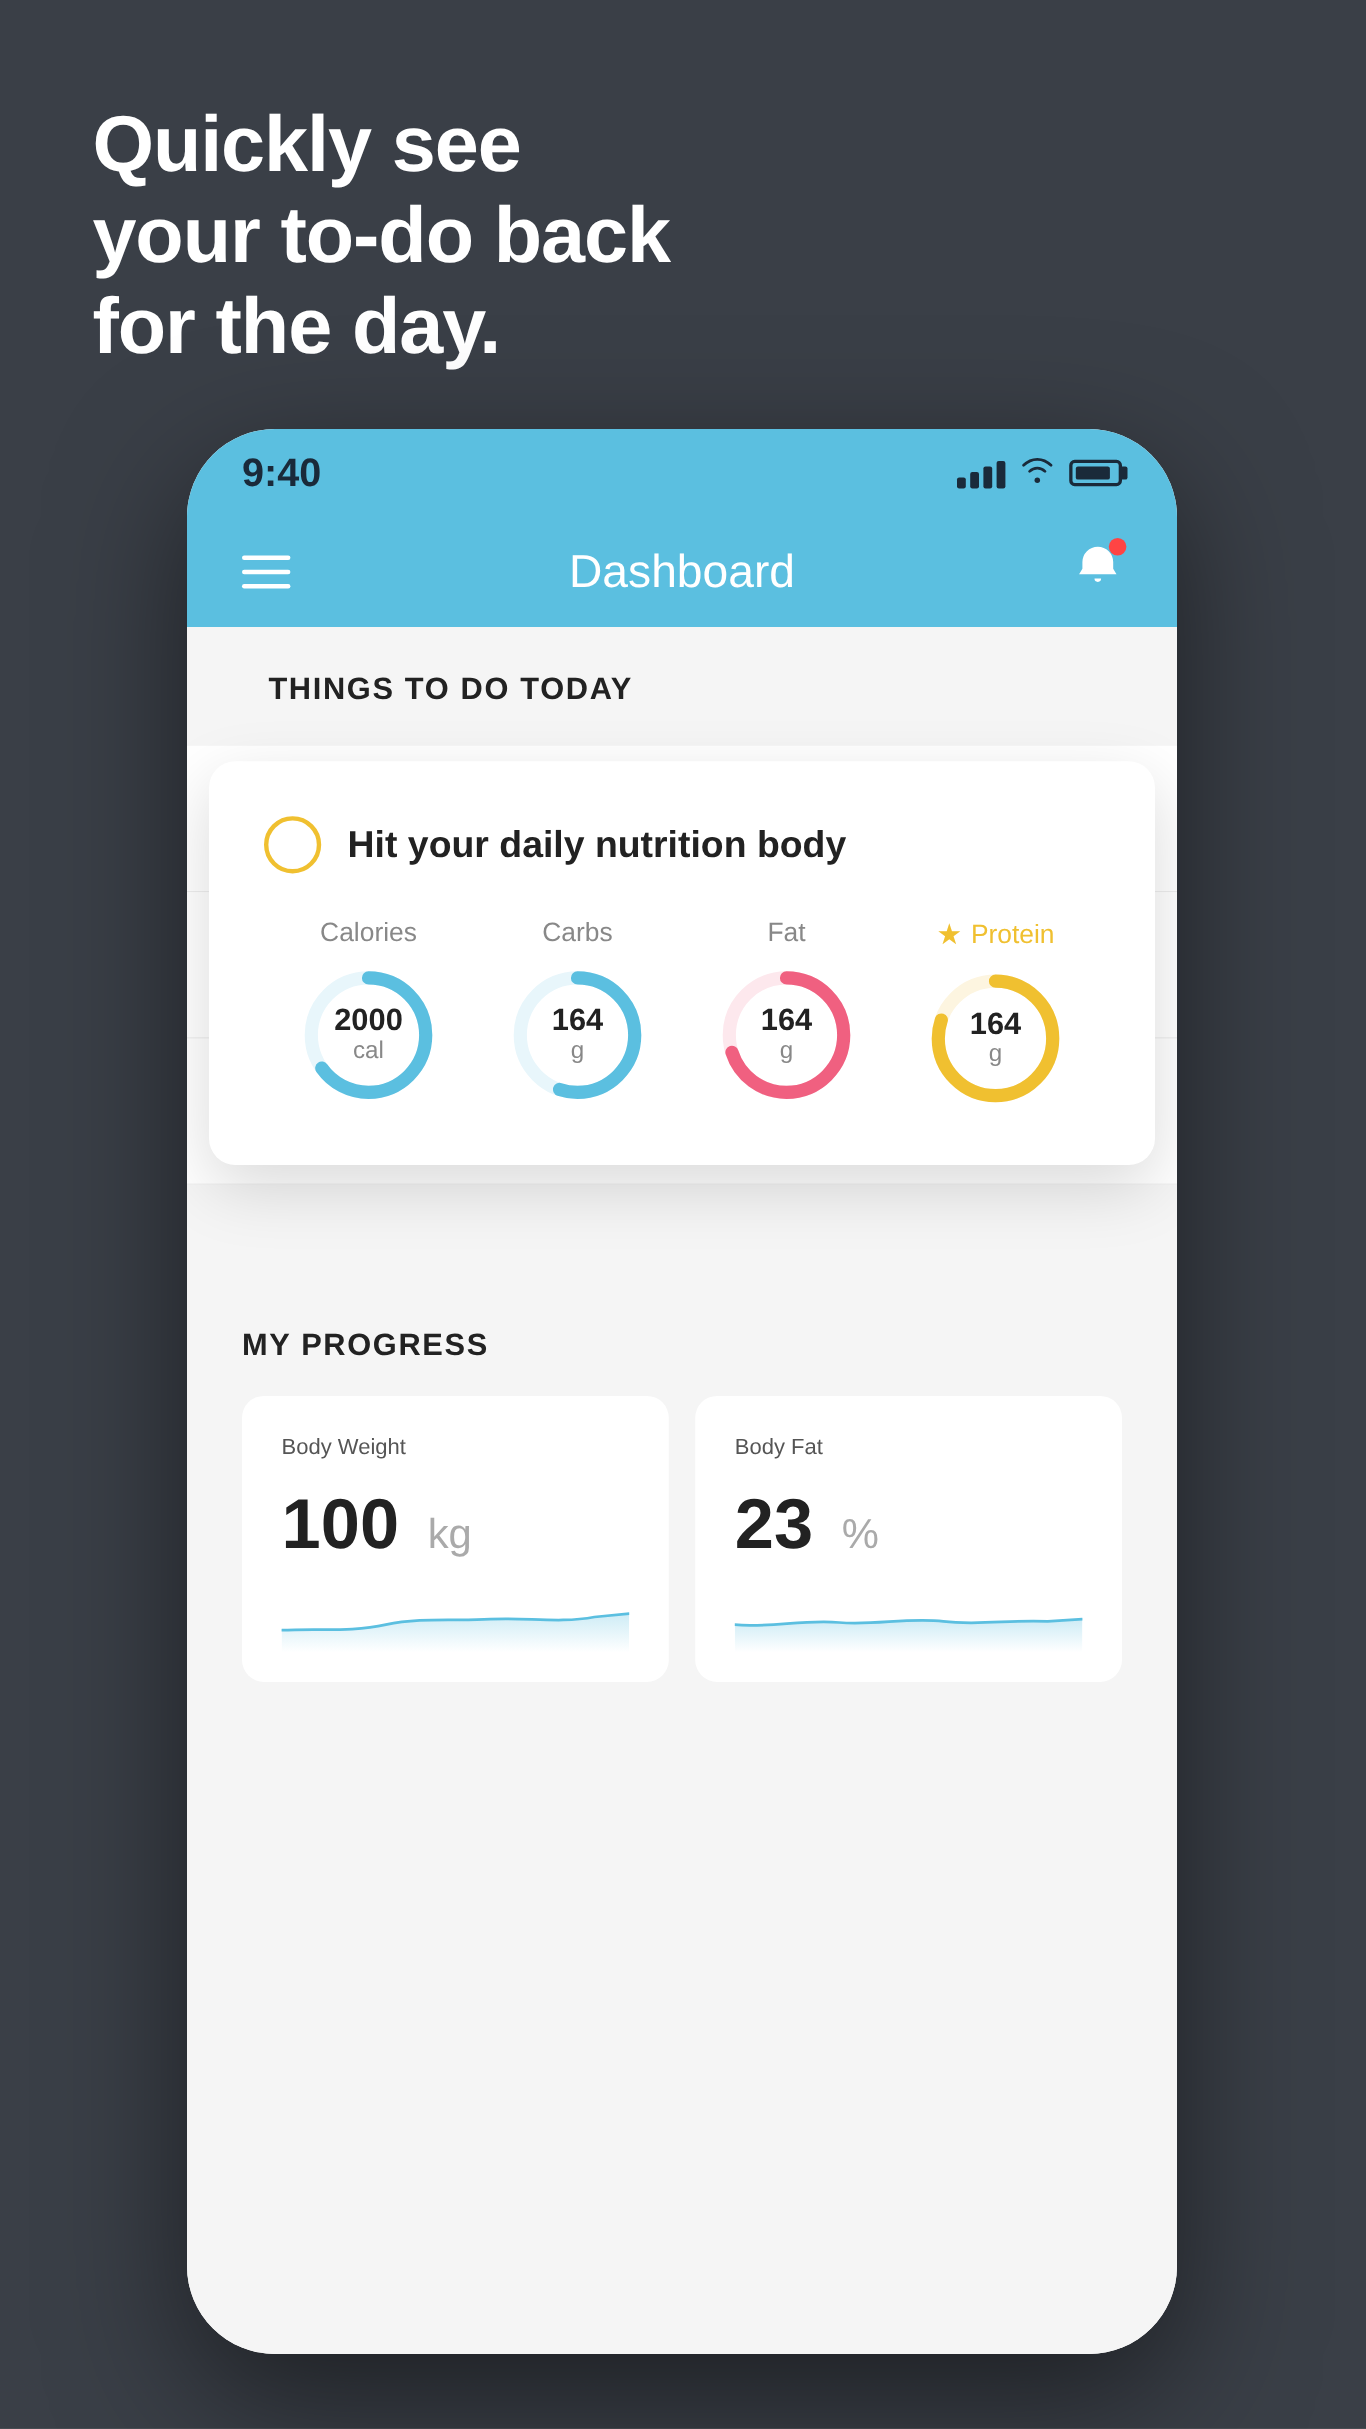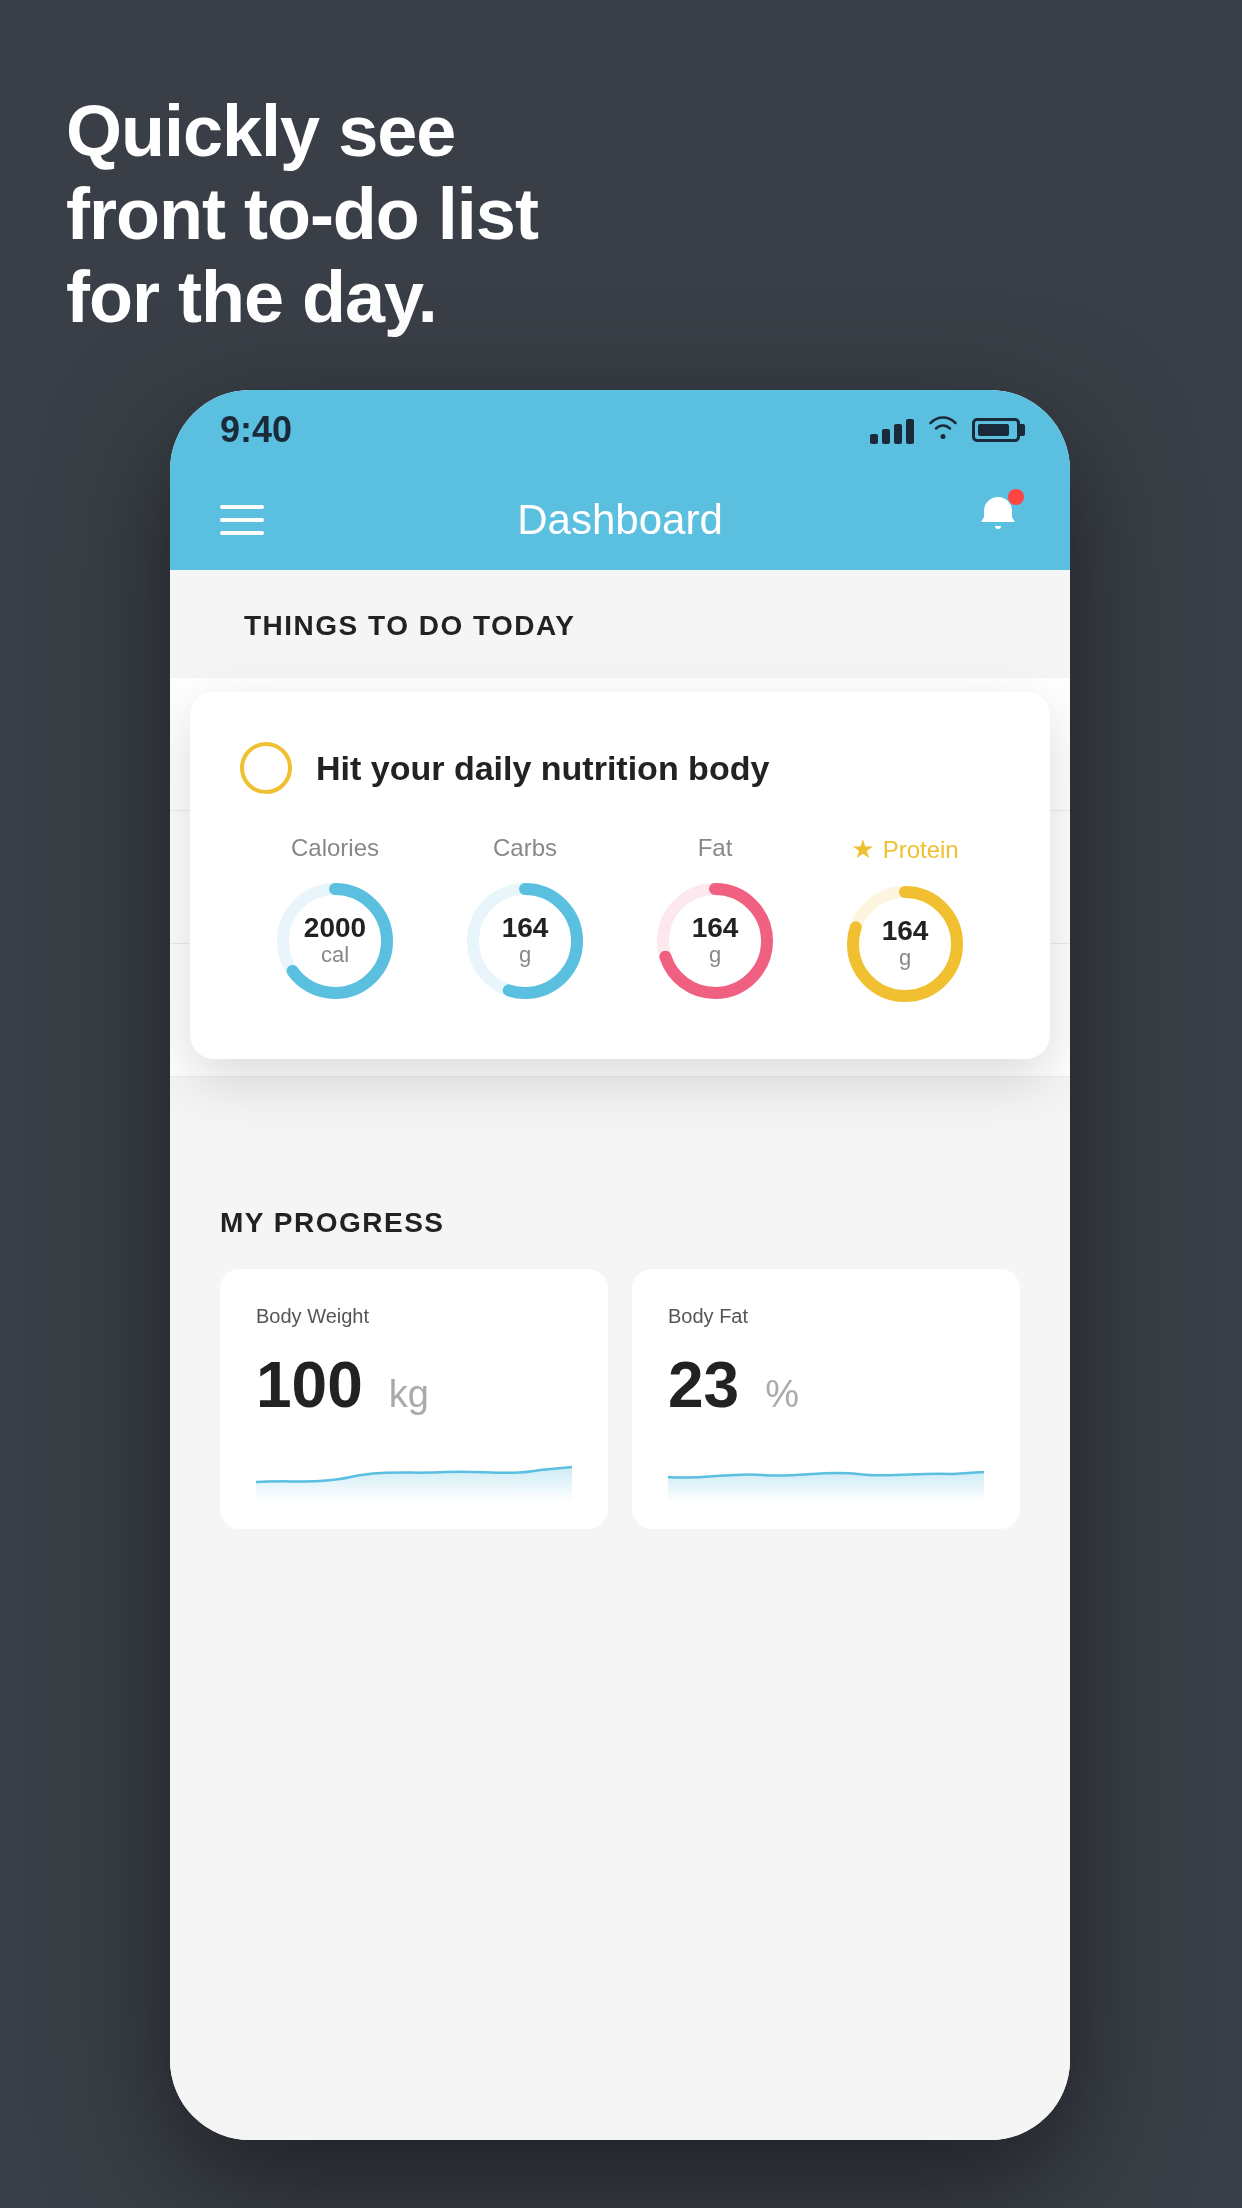--- a/index.html
+++ b/index.html
@@ -18,21 +18,21 @@
       position: absolute;
       width: 100%;
       height: 100%;
       background: #3a3f47;
     }
 
     
     .hero-text {
       position: absolute;
       top: 90px;
-      left: 66px;
+      left: 84px;
       color: #ffffff;
       font-size: 72px;
       font-weight: 800;
       line-height: 1.15;
       letter-spacing: -1px;
     }
 
     
     .phone-mockup {
       position: absolute;
@@ -399,21 +399,21 @@
       height: 80px;
     }
   </style>
 </head>
 <body>
 
 <div class="bg-overlay"></div>
 
 <div class="hero-text">
   <div>Quickly see</div>
-  <div>front to-do list</div>
+  <div>your to-do back</div>
   <div>for the day.</div>
 </div>
 
 <div class="phone-mockup">
   <div class="phone-inner">
 
     <div class="status-bar">
       <span class="status-time">9:40</span>
       <div class="status-icons">
         <div class="signal-bars">

